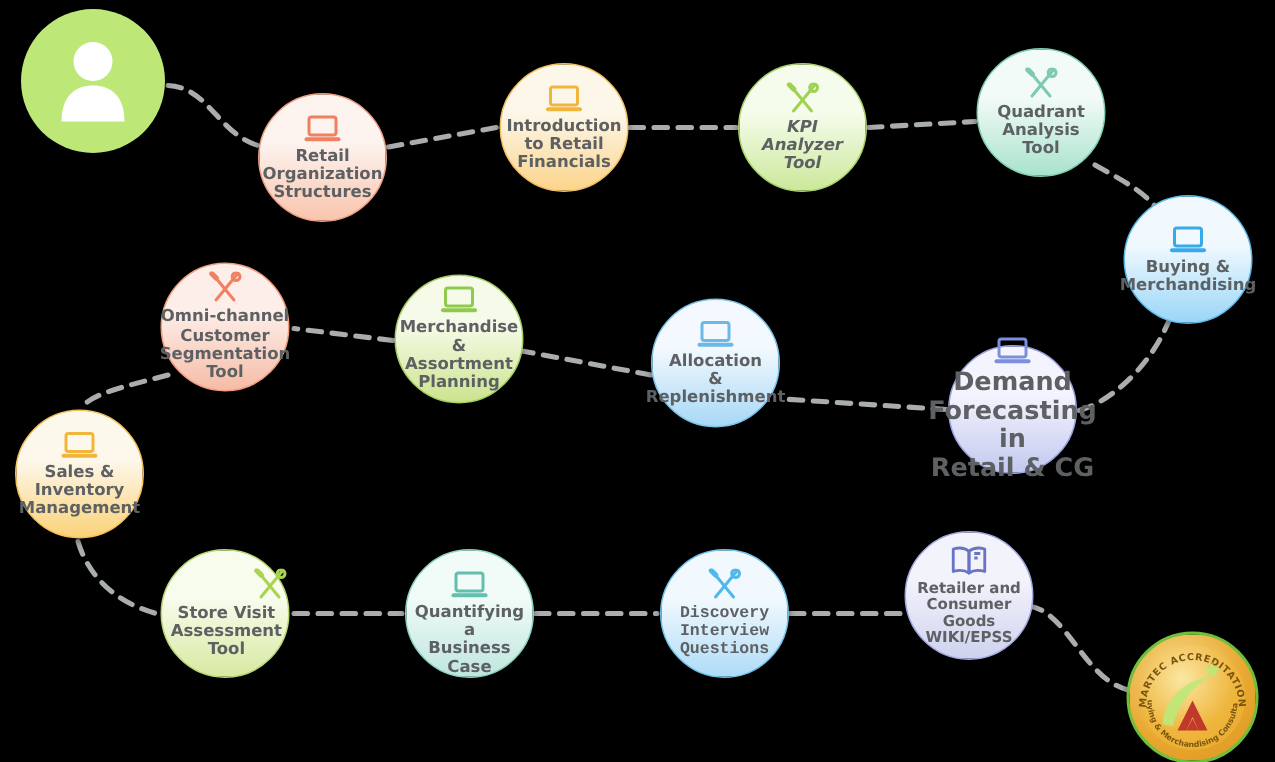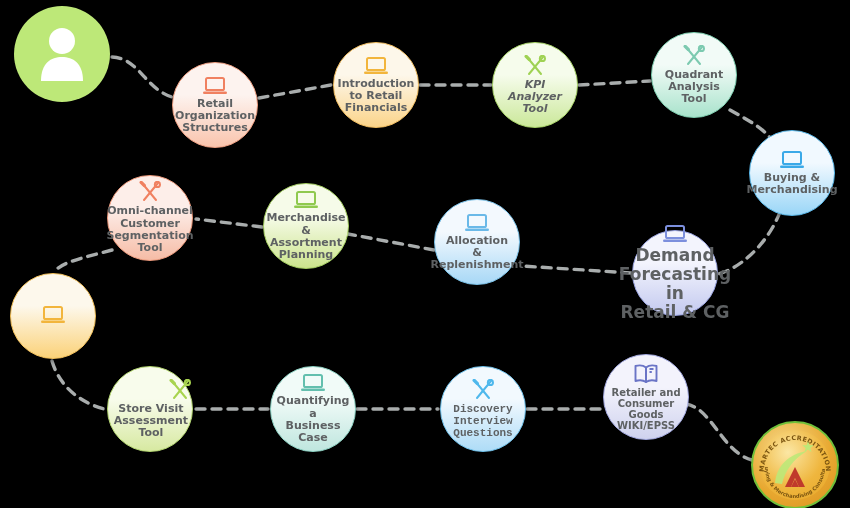--- a/index.html
+++ b/index.html
@@ -139,33 +139,34 @@
               <circle cx="19.4" cy="3.4" r="2.6" fill="none"></circle>
             </g>
           </svg></span>
         <span class="lbl">Omni-channel<br>Customer<br>Segmentation<br>Tool</span>
       </div>
       <div class="node" style="left: 10px; top: 273px; width: 86px; height: 86px; font-size: 11px; border: 1.6px solid rgb(244, 194, 92); background: linear-gradient(rgb(253, 248, 236) 0%, rgb(253, 248, 236) 38%, rgb(251, 210, 121) 100%); color: rgb(94, 97, 99);">
         <span class="ico"><svg width="26" height="20" viewBox="0 0 26 20">
             <rect x="4" y="2" width="18" height="12" rx="1.6" fill="none" stroke="#f2b53c" stroke-width="2"></rect>
             <rect x="1" y="15.5" width="24" height="2.6" rx="1.3" fill="#f2b53c"></rect>
           </svg></span>
+        <span class="lbl">Sales &amp;<br>Inventory<br>Management</span>
       </div>
       <div class="node" style="left: 107px; top: 366px; width: 86px; height: 86px; font-size: 11px; border: 1.6px solid rgb(182, 216, 115); background: linear-gradient(rgb(248, 252, 236) 0%, rgb(248, 252, 236) 38%, rgb(215, 233, 161) 100%); color: rgb(94, 97, 99); align-items: flex-end;">
         <span class="ico"><svg width="24" height="22" viewBox="0 0 24 22">
             <g stroke="#a8d44f" stroke-width="2" fill="none" stroke-linecap="round">
               <path d="M4 2 L18 19"></path>
               <path d="M20 2 L6 19"></path>
               <path d="M3.2 1.4 L6.2 4.4" stroke-width="3.4"></path>
               <circle cx="19.4" cy="3.4" r="2.6" fill="none"></circle>
             </g>
           </svg></span>
         <span class="lbl">Store Visit<br>Assessment<br>Tool</span>
       </div>
-      <div class="node" style="left: 270px; top: 366px; width: 86px; height: 86px; font-size: 11px; border: 1.6px solid rgb(142, 211, 197); background: linear-gradient(rgb(241, 251, 248) 0%, rgb(241, 251, 248) 38%, rgb(191, 230, 222) 100%); color: rgb(94, 97, 99);">
+      <div class="node" style="left: 270px; top: 366px; width: 86px; height: 86px; font-size: 11px; border: 1.6px solid rgb(142, 211, 197); background: linear-gradient(rgb(241, 251, 248) 0%, rgb(241, 251, 248) 38%, rgb(191, 230, 222) 100%); color: rgb(94, 97, 99); justify-content: flex-end;">
         <span class="ico"><svg width="26" height="20" viewBox="0 0 26 20">
             <rect x="4" y="2" width="18" height="12" rx="1.6" fill="none" stroke="#63bfae" stroke-width="2"></rect>
             <rect x="1" y="15.5" width="24" height="2.6" rx="1.3" fill="#63bfae"></rect>
           </svg></span>
         <span class="lbl">Quantifying a<br>Business Case</span>
       </div>
       <div class="node" style="left: 440px; top: 366px; width: 86px; height: 86px; font-size: 11px; border: 1.6px solid rgb(114, 196, 238); background: linear-gradient(rgb(242, 249, 254) 0%, rgb(242, 249, 254) 38%, rgb(174, 220, 247) 100%); color: rgb(94, 97, 99); font-family: Liberation Mono, monospace;">
         <span class="ico"><svg width="24" height="22" viewBox="0 0 24 22">
             <g stroke="#4fb8ec" stroke-width="2" fill="none" stroke-linecap="round">
               <path d="M4 2 L18 19"></path>

